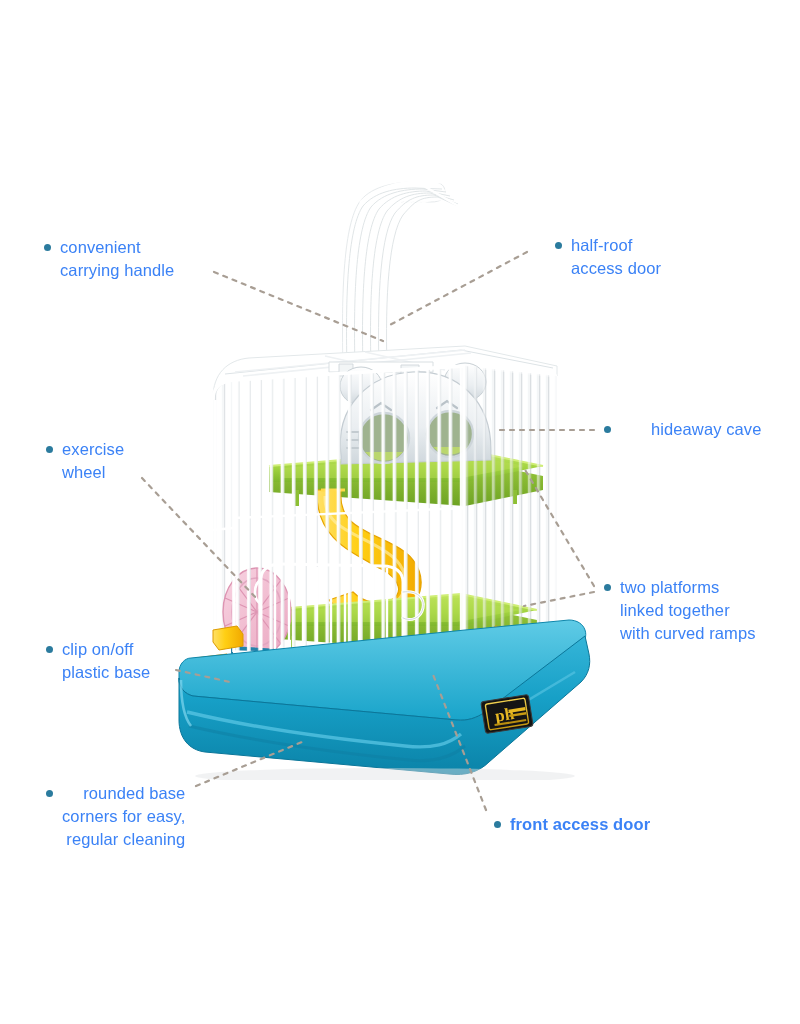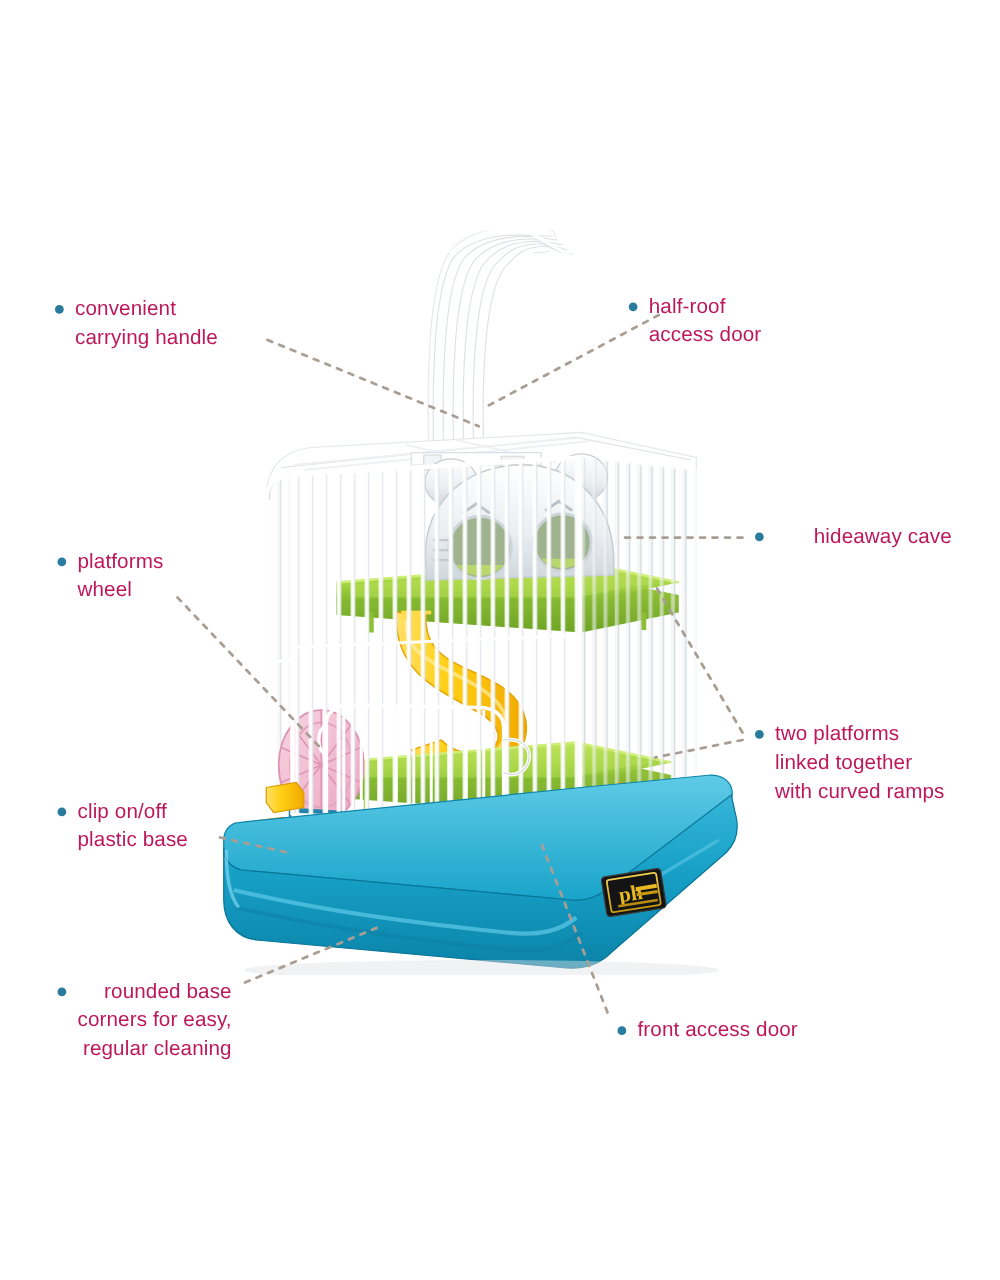--- a/index.html
+++ b/index.html
@@ -27,21 +27,21 @@
   }
   .bullet {
     width: 7px;
     height: 7px;
     border-radius: 50%;
     background: #2b7b9e;
     flex: 0 0 auto;
     margin-top: 8px;
   }
   .callout-text {
-    color: #be185d;
+    color: #3b82f6;
     font-size: 16.5px;
     line-height: 1.38;
     letter-spacing: .1px;
     white-space: pre-line;
   }
   
   #leaders {
     position: absolute;
     left: 0; top: 0;
     width: 800px; height: 1024px;
@@ -378,29 +378,29 @@
       <line x1="486" y1="810" x2="432" y2="672"></line>
     </g>
   </svg>
 
   <div class="callout" style="left:44px;  top:236px;">
     <span class="bullet"></span>
     <span class="callout-text">convenient
 carrying handle</span>
   </div>
 
-  <div class="callout" style="left:503px; top:234px;">
+  <div class="callout" style="left:555px; top:234px;">
     <span class="bullet"></span>
     <span class="callout-text">half-roof
 access door</span>
   </div>
 
   <div class="callout" style="left:46px;  top:438px;">
     <span class="bullet"></span>
-    <span class="callout-text">platforms
+    <span class="callout-text">exercise
 wheel</span>
   </div>
 
   <div class="callout" style="left:604px; top:418px;gap:40px;">
     <span class="bullet"></span>
     <span class="callout-text">hideaway cave</span>
   </div>
 
   <div class="callout" style="left:46px;  top:638px;">
     <span class="bullet"></span>
@@ -415,18 +415,18 @@
 with curved ramps</span>
   </div>
 
   <div class="callout" style="left:46px;  top:782px;text-align:right;">
     <span class="bullet"></span>
     <span class="callout-text">rounded base
 corners for easy,
 regular cleaning</span>
   </div>
 
-  <div class="callout" style="left:494px; top:813px;">
+  <div class="callout" style="left:494px; top:813px;font-weight:bold;">
     <span class="bullet"></span>
     <span class="callout-text">front access door</span>
   </div>
 
 </div>
 
 </body></html>

